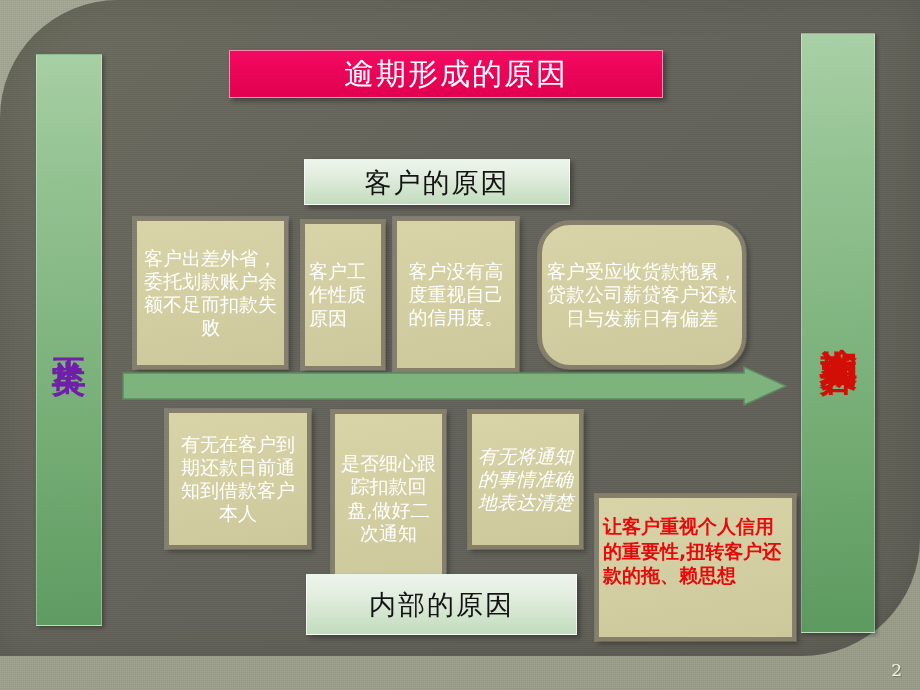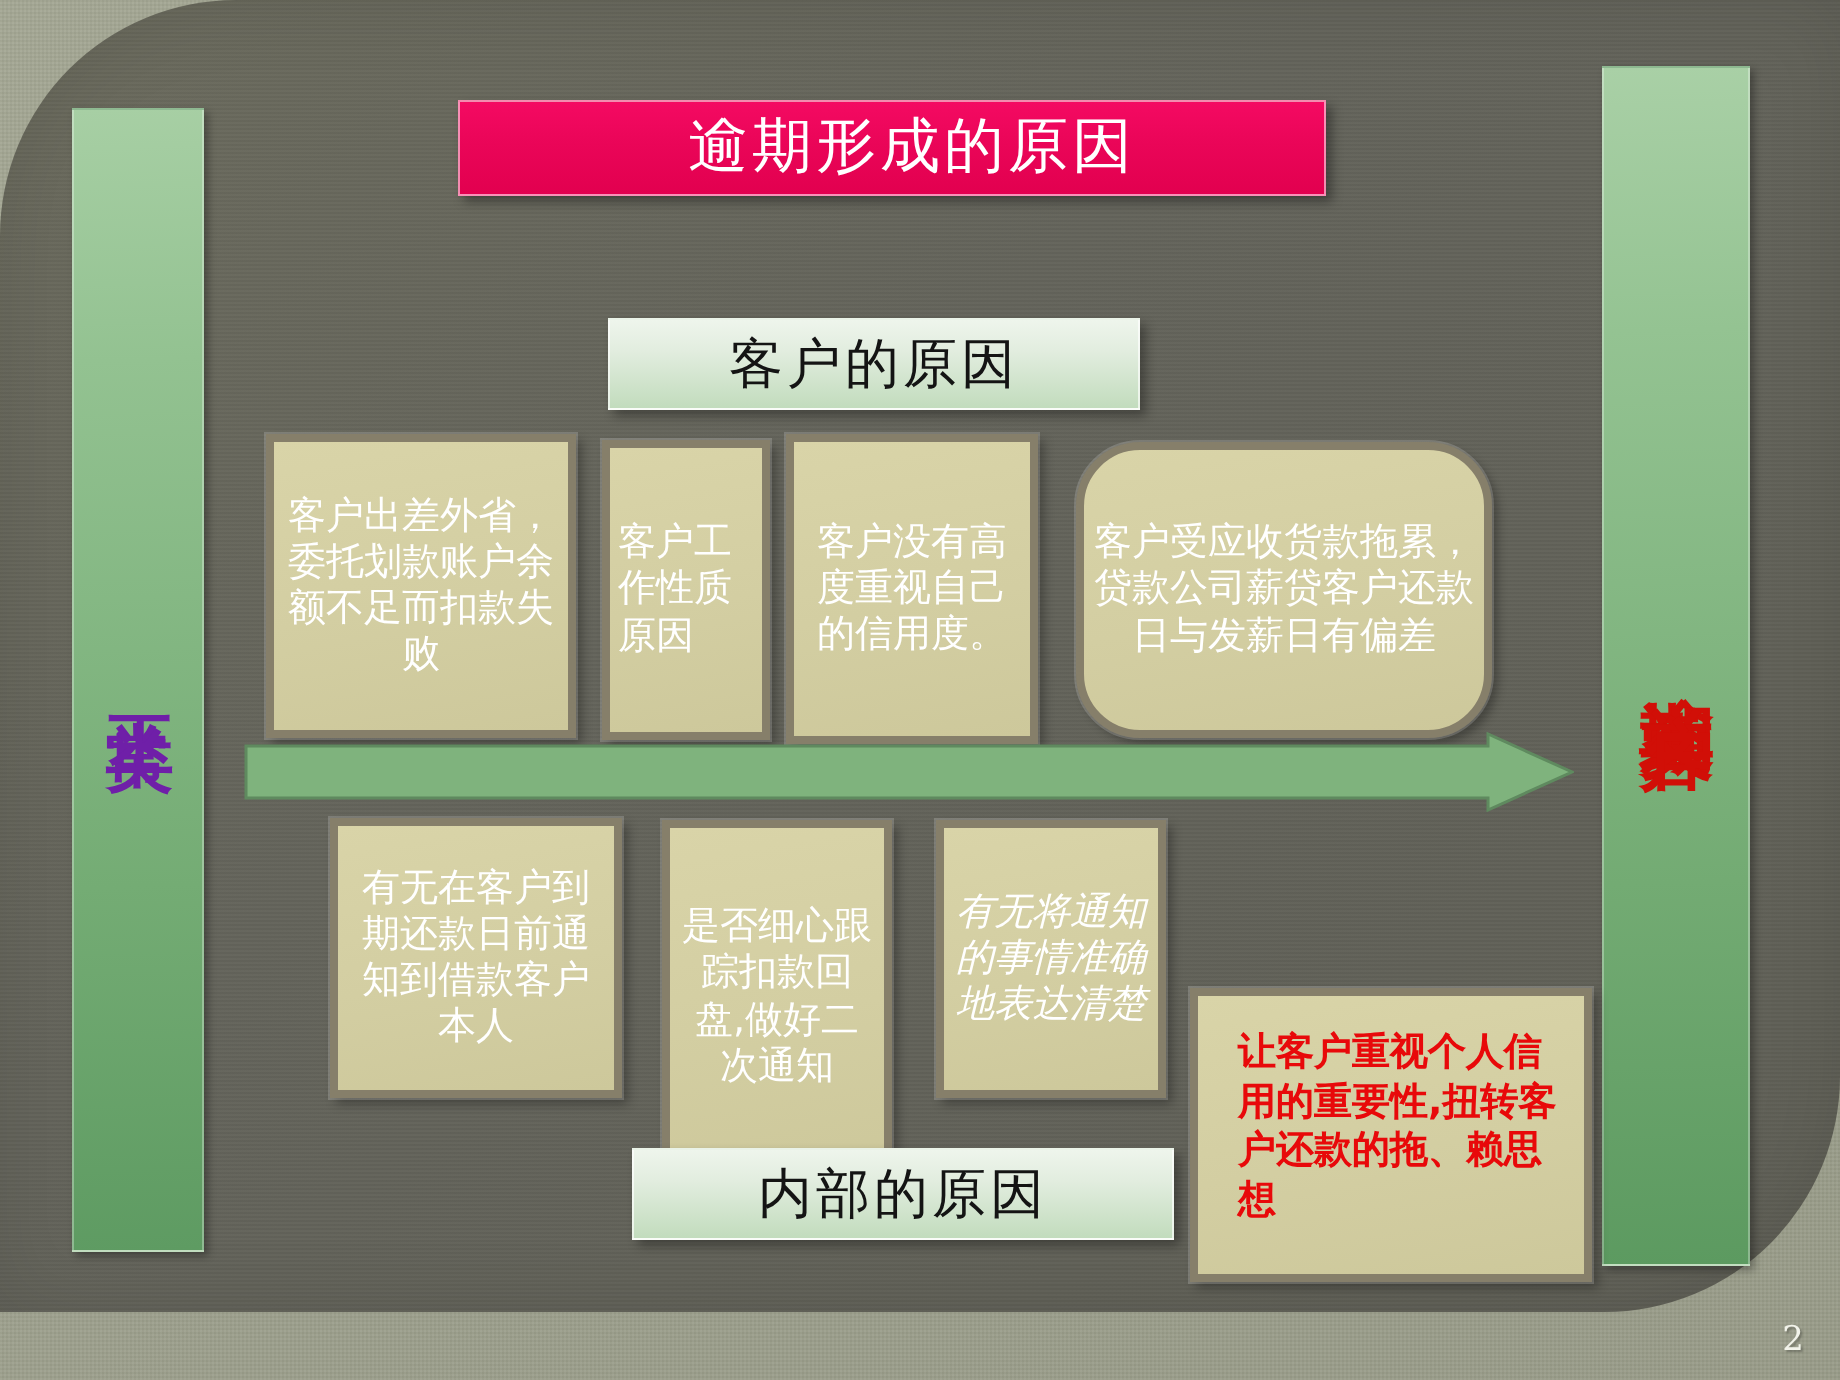--- a/index.html
+++ b/index.html
@@ -129,21 +129,21 @@
     align-items: center;
     justify-content: center;
   }
   .section-header .hdr-text {
     color: #141414;
     font-size: 27px;
     letter-spacing: 2px;
     line-height: 1;
   }
   #header-customer { left: 304px; top: 159px; width: 266px; height: 46px; }
-  #header-internal { left: 316px; top: 574px; width: 271px; height: 46px; }
+  #header-internal { left: 306px; top: 574px; width: 271px; height: 61px; }
 
   
   .tan-box {
     position: absolute;
     box-sizing: border-box;
     background: #d3ceа0;
     background: linear-gradient(170deg, #d9d4a8 0%, #d3cea2 55%, #cdc89b 100%);
     border: 4px solid #867f6a;
     outline: 1px solid rgba(255,255,255,0.18);
     box-shadow: 3px 3px 5px rgba(0,0,0,0.30);
@@ -158,21 +158,20 @@
     line-height: 1.22;
     text-align: center;
     letter-spacing: 0px;
     word-break: break-all;
   }
   .tan-box.align-left .box-text { text-align: left; }
   .tan-box.red-text .box-text {
     color: #e8090a;
     font-weight: 700;
     text-align: left;
-    margin-left: 16px;
   }
 
   
   #box-u1 { left: 133px; top: 217px; width: 155px; height: 152px; }
   #box-u2 { left: 301px; top: 220px; width: 84px;  height: 150px; }
   #box-u3 { left: 393px; top: 217px; width: 126px; height: 155px; }
   #box-u4 { left: 538px; top: 221px; width: 208px; height: 148px; border-radius: 32px; }
 
   
   #box-l1 { left: 165px; top: 409px; width: 146px; height: 140px; }

